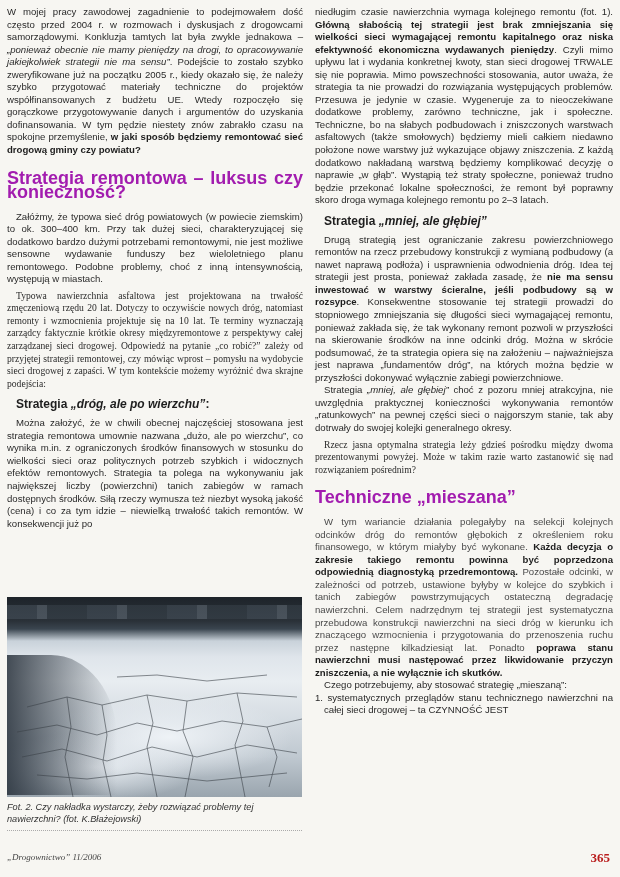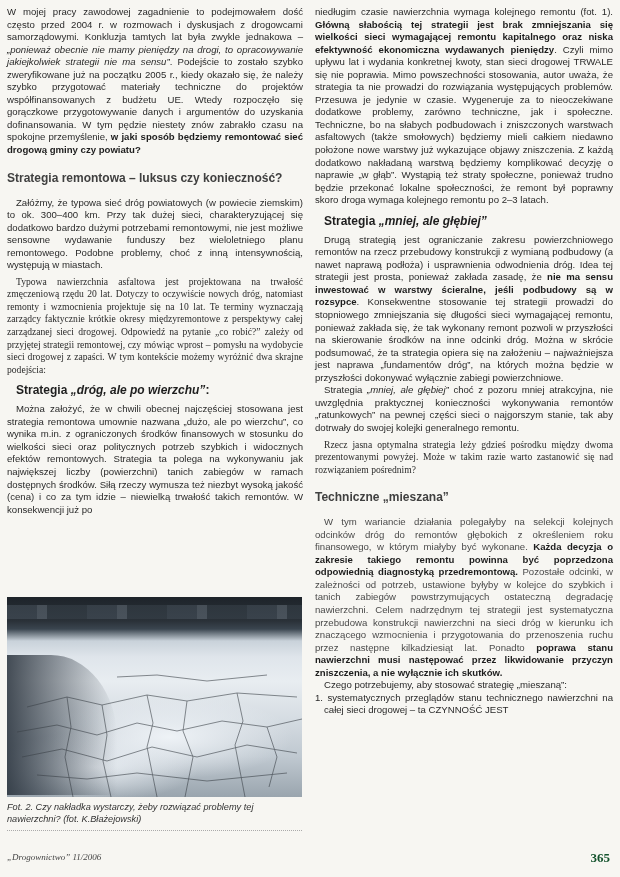--- a/index.html
+++ b/index.html
@@ -17,22 +17,22 @@
     hyphens: manual;
   }
   .col-left { left: 7px; width: 296px; }
   .col-right { left: 315px; width: 298px; }
   p { margin: 0; }
   .indent { text-indent: 9px; }
   .gap { margin-top: 4px; font-family: Liberation Serif, serif; }
   b { font-weight: bold; color: #1d1d1d; }
   i { font-style: italic; }
   h2 {
-    font-size: 12px; font-weight: bold; margin: 14px 0 12px 0;
-    color: #404040; line-height: 14px;
+    font-size: 18px; font-weight: bold; margin: 14px 0 12px 0;
+    color: #a21caf; line-height: 14px;
   }
   h3 {
     font-size: 12px; font-weight: bold; margin: 8px 0 6px 9px;
     color: #1e1e1e; line-height: 13px;
   }
   .faded { color: #4a4a4a; }
   .photo {
     position: absolute; left: 7px; top: 597px; width: 295px; height: 200px;
     background:
       radial-gradient(ellipse 60% 30% at 55% 70%, rgba(240,244,248,0.95), rgba(200,210,220,0) 70%),
@@ -64,21 +64,21 @@
     border-top: 1px dotted #aaa;
   }
   .footer-left {
     position: absolute; left: 7px; top: 852px;
     font-family: "Liberation Serif", serif; font-style: italic;
     font-size: 9px; color: #444;
   }
   .page-number {
     position: absolute; right: 10px; top: 850px;
     font-family: "Liberation Serif", serif; font-weight: bold;
-    font-size: 13px; color: #14532d;
+    font-size: 13px; color: #b91c1c;
   }
   .list-item { padding-left: 9px; text-indent: -9px; }
 </style>
 </head>
 <body>
 
 <div class="col col-left">
   <p>
     <span>W mojej pracy zawodowej zagadnienie to podejmowałem dość często przed 2004 r. w rozmowach i dyskusjach z drogowcami samorządowymi. Konkluzja tamtych lat była zwykle jednakowa – </span><i>„ponieważ obecnie nie mamy pieniędzy na drogi, to opracowywanie jakiejkolwiek strategii nie ma sensu”</i><span>. Podejście to zostało szybko zweryfikowane już na początku 2005 r., kiedy okazało się, że należy szybko przygotować materiały techniczne do projektów współfinansowanych z budżetu UE. Wtedy rozpoczęło się gorączkowe przygotowywanie danych i argumentów do uzyskania dofinansowania. W tym pędzie niestety znów zabrakło czasu na spokojne przemyślenie, </span><b>w jaki sposób będziemy remontować sieć drogową gminy czy powiatu?</b>
   </p>
@@ -124,21 +124,21 @@
 
   <h3>
     <span>Strategia </span><i>„mniej, ale głębiej”</i>
   </h3>
 
   <p class="indent">
     <span>Drugą strategią jest ograniczanie zakresu powierzchniowego remontów na rzecz przebudowy konstrukcji z wymianą podbudowy (a nawet naprawą podłoża) i usprawnienia odwodnienia dróg. Idea tej strategii jest prosta, ponieważ zakłada zasadę, że </span><b>nie ma sensu inwestować w warstwy ścieralne, jeśli podbudowy są w rozsypce</b><span>. Konsekwentne stosowanie tej strategii prowadzi do stopniowego zmniejszania się długości sieci wymagającej remontu, ponieważ zakłada się, że tak wykonany remont pozwoli w przyszłości na skierowanie środków na inne odcinki dróg. Można w skrócie podsumować, że ta strategia opiera się na założeniu – najważniejsza jest naprawa „fundamentów dróg”, na których można będzie w przyszłości dokonywać wyłącznie zabiegi powierzchniowe.</span>
   </p>
 
   <p class="indent">
-    <span>Strategia </span><i>„mniej, ale głębiej”</i><span> choć z pozoru mniej atrakcyjna, nie uwzględnia praktycznej konieczności wykonywania remontów „ratunkowych” na pewnej części sieci o najgorszym stanie, tak aby dotrwały do swojej kolejki generalnego remontu.</span>
+    <span>Strategia </span><i>„mniej, ale głębiej”</i><span> choć z pozoru mniej atrakcyjna, nie uwzględnia praktycznej konieczności wykonywania remontów „ratunkowych” na pewnej części sieci o najgorszym stanie, tak aby dotrwały do swojej kolejki generalnego okresy.</span>
   </p>
 
   <p class="indent gap">Rzecz jasna optymalna strategia leży gdzieś pośrodku między dwoma prezentowanymi powyżej. Może w takim razie warto zastanowić się nad rozwiązaniem pośrednim?</p>
 
   <h2>Techniczne „mieszana”</h2>
 
   <p class="indent faded">
     <span>W tym wariancie działania polegałyby na selekcji kolejnych odcinków dróg do remontów głębokich z określeniem roku finansowego, w którym miałyby być wykonane. </span><b>Każda decyzja o zakresie takiego remontu powinna być poprzedzona odpowiednią diagnostyką przedremontową.</b><span> Pozostałe odcinki, w zależności od potrzeb, ustawione byłyby w kolejce do szybkich i tanich zabiegów powstrzymujących ostateczną degradację nawierzchni. Celem nadrzędnym tej strategii jest systematyczna przebudowa konstrukcji nawierzchni na sieci dróg w kierunku ich znaczącego wzmocnienia i przygotowania do przenoszenia ruchu przez następne kilkadziesiąt lat. Ponadto </span><b>poprawa stanu nawierzchni musi następować przez likwidowanie przyczyn zniszczenia, a nie wyłącznie ich skutków.</b>
   </p>
 

